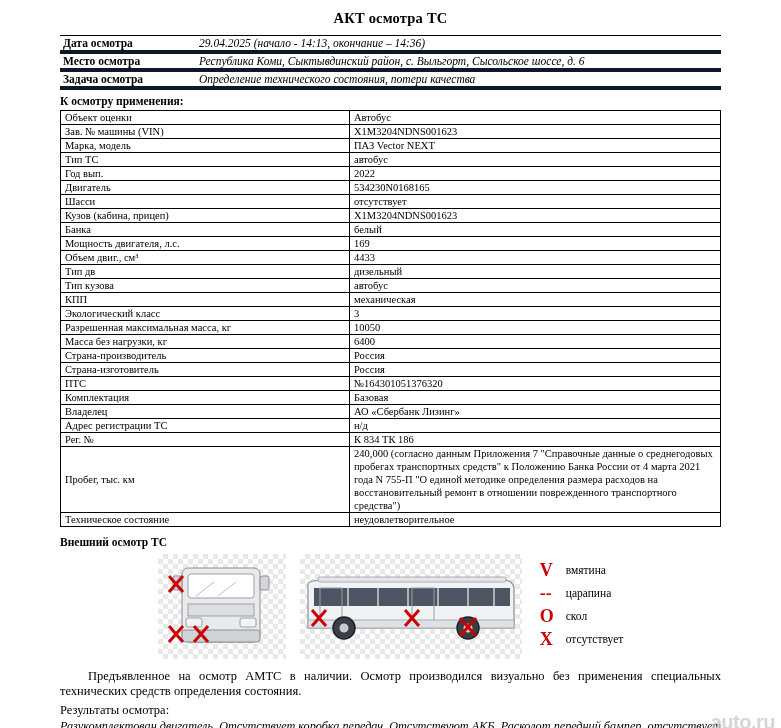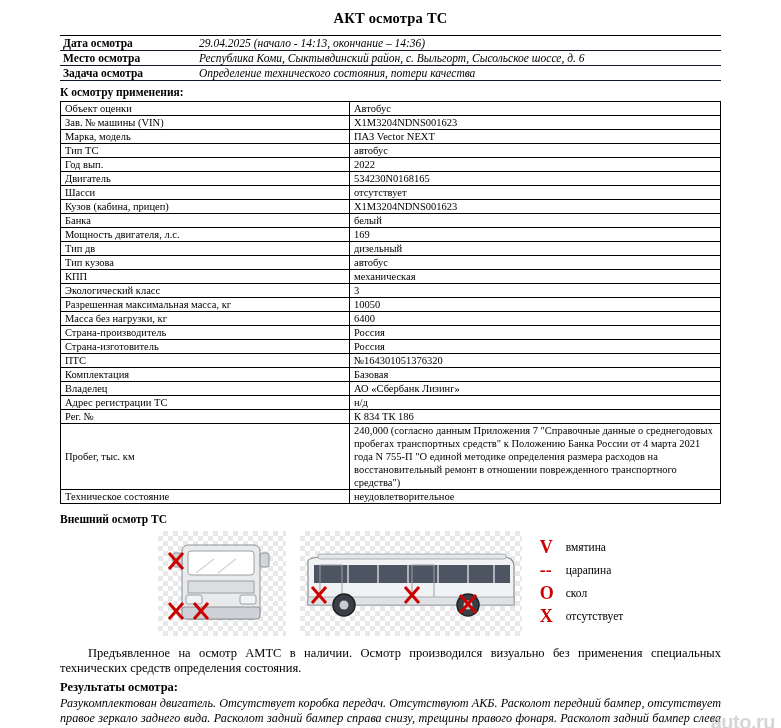--- a/index.html
+++ b/index.html
@@ -31,21 +31,21 @@
     letter-spacing: 0.2px;
   }
   
   table.meta {
     width: 100%;
     border-collapse: collapse;
     font-size: 11.5px;
   }
   table.meta td {
     border-top: 1px solid #000;
-    border-bottom: 1px solid #0f172a;
+    border-bottom: 4px solid #0f172a;
     padding: 1px 3px;
     vertical-align: middle;
   }
   table.meta tr td:first-child {
     width: 130px;
     font-weight: bold;
     white-space: nowrap;
   }
   table.meta td.val {
     font-style: italic;
@@ -130,21 +130,21 @@
   }
   
   .para {
     font-size: 12.5px;
     text-align: justify;
     margin-top: 10px;
     line-height: 15px;
     text-indent: 28px;
   }
   .res-label {
-    font-weight: bold;
+    font-weight: normal;
     font-size: 12.5px;
     margin-top: 4px;
   }
   .res-text {
     font-style: italic;
     font-size: 12.2px;
     text-align: justify;
     line-height: 15px;
     margin-top: 1px;
   }
@@ -226,20 +226,24 @@
           <td class="k">Кузов (кабина, прицеп)</td>
           <td class="v">X1M3204NDNS001623</td>
         </tr>
     <tr>
           <td class="k">Банка</td>
           <td class="v">белый</td>
         </tr>
     <tr>
           <td class="k">Мощность двигателя, л.с.</td>
           <td class="v">169</td>
+        </tr>
+    <tr>
+          <td class="k">Объем двиг., см³</td>
+          <td class="v">4433</td>
         </tr>
     <tr>
           <td class="k">Тип дв</td>
           <td class="v">дизельный</td>
         </tr>
     <tr>
           <td class="k">Тип кузова</td>
           <td class="v">автобус</td>
         </tr>
     <tr>

